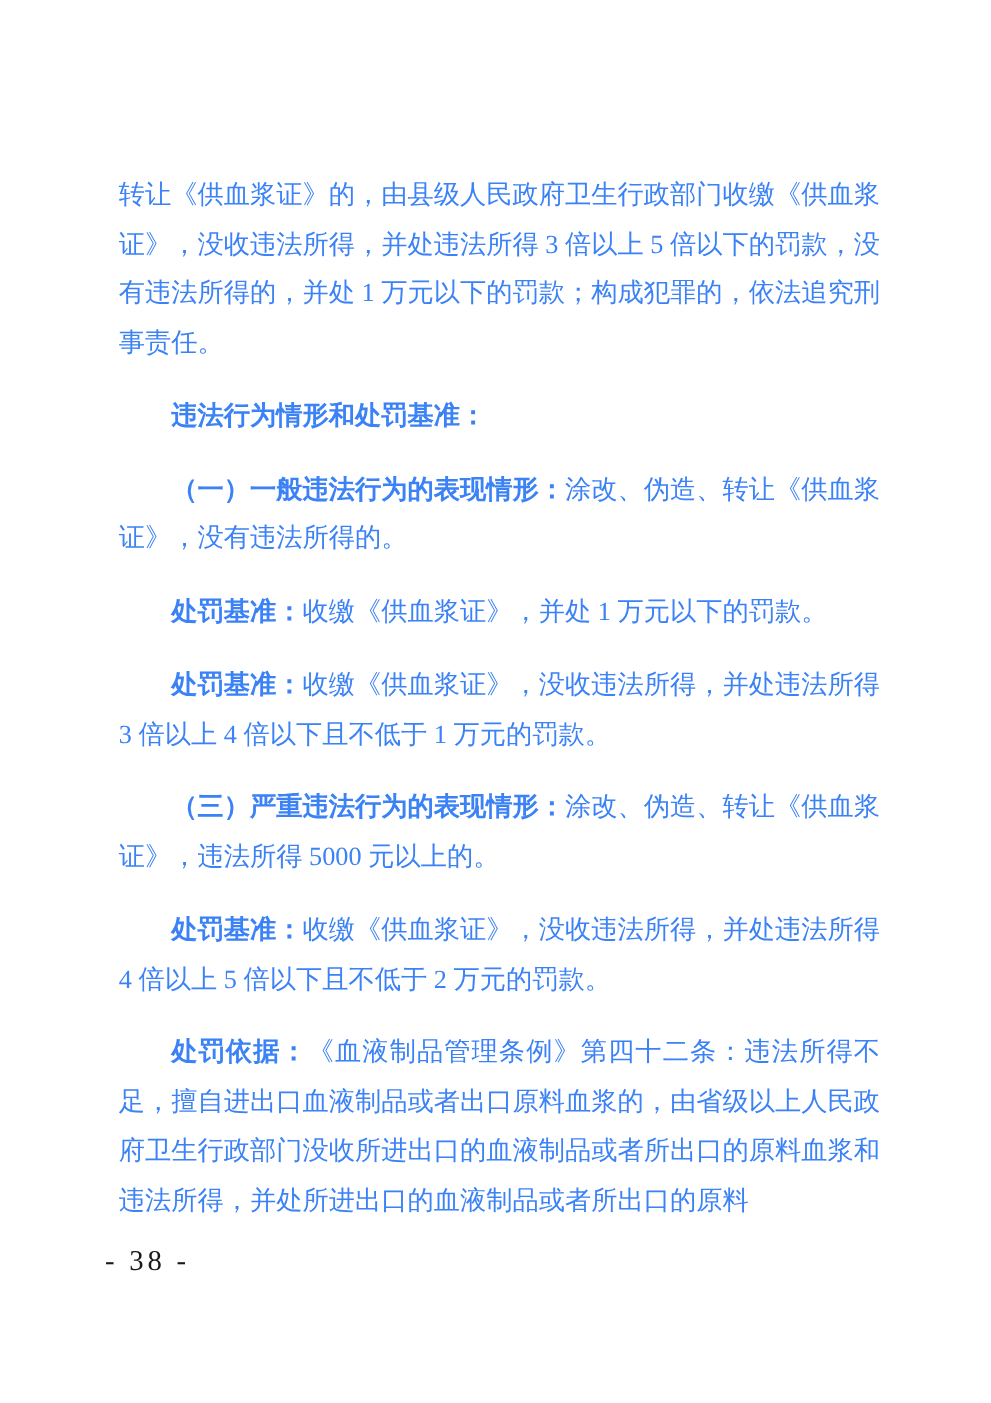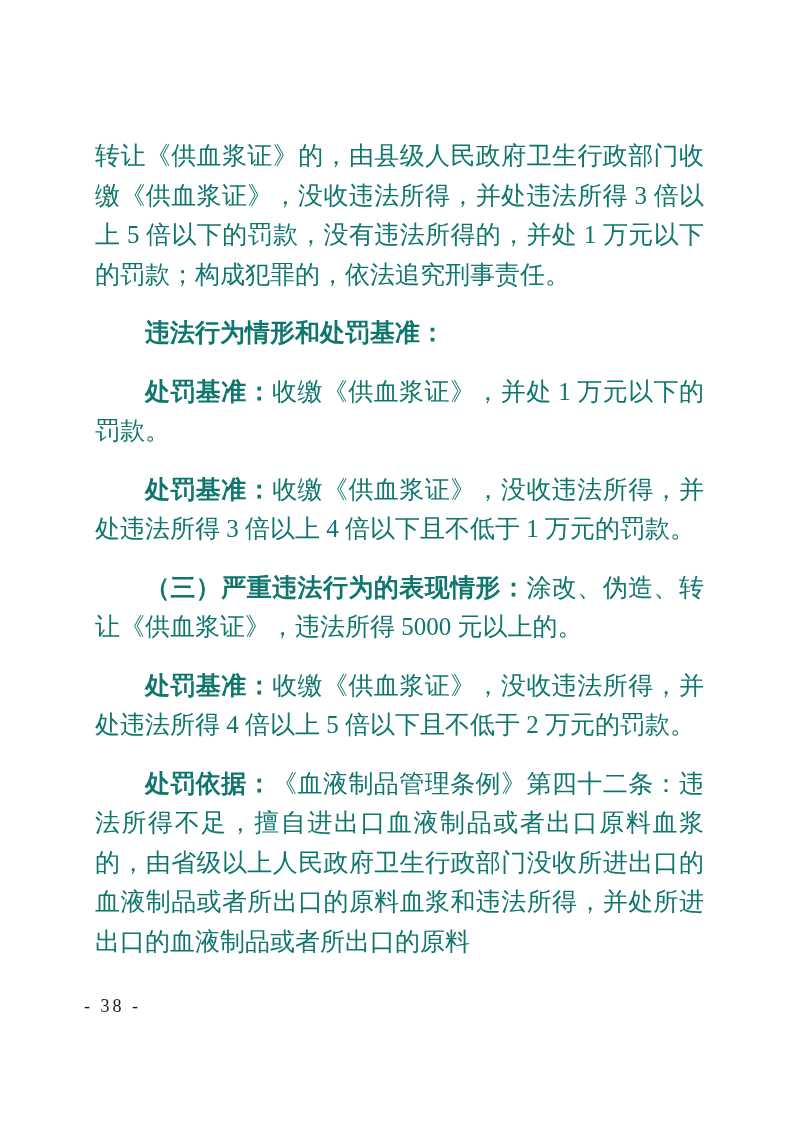--- a/index.html
+++ b/index.html
@@ -12,48 +12,49 @@
     position: relative;
     width: 793px; height: 1122px;
     background: #ffffff;
     color: #000000;
     overflow: hidden;
   }
   .body-text {
     position: absolute;
     left: 95px; top: 136px;
     width: 609px;
-    font-size: 25px;
+    font-size: 21px;
     line-height: 39.5px;
     text-align: justify;
     text-justify: inter-character;
-    color: #0f766e;
+    color: #3b82f6;
   }
   .para { margin: 0; }
   .indent { text-indent: 2em; margin-top: 19px; }
   .flush { text-indent: 0; }
   .b { font-weight: 700; }
   .footer {
     position: absolute;
     left: 84px; top: 996px;
-    font-size: 18px;
+    font-size: 23px;
     letter-spacing: 3px;
     color: #1a1a1a;
   }
 </style>
 </head>
 <body>
 
 <div class="page">
   <div class="body-text">
 
     <p class="para flush"><span class="b"></span><span>转让《供血浆证》的，由县级人民政府卫生行政部门收缴《供血浆证》，没收违法所得，并处违法所得 3 倍以上 5 倍以下的罚款，没有违法所得的，并处 1 万元以下的罚款；构成犯罪的，依法追究刑事责任。</span></p>
 
     <p class="para indent"><span class="b">违法行为情形和处罚基准：</span><span></span></p>
 
+    <p class="para indent"><span class="b">（一）一般违法行为的表现情形：</span><span>涂改、伪造、转让《供血浆证》，没有违法所得的。</span></p>
 
     <p class="para indent"><span class="b">处罚基准：</span><span>收缴《供血浆证》，并处 1 万元以下的罚款。</span></p>
 
 
     <p class="para indent"><span class="b">处罚基准：</span><span>收缴《供血浆证》，没收违法所得，并处违法所得 3 倍以上 4 倍以下且不低于 1 万元的罚款。</span></p>
 
     <p class="para indent"><span class="b">（三）严重违法行为的表现情形：</span><span>涂改、伪造、转让《供血浆证》，违法所得 5000 元以上的。</span></p>
 
     <p class="para indent"><span class="b">处罚基准：</span><span>收缴《供血浆证》，没收违法所得，并处违法所得 4 倍以上 5 倍以下且不低于 2 万元的罚款。</span></p>
 

